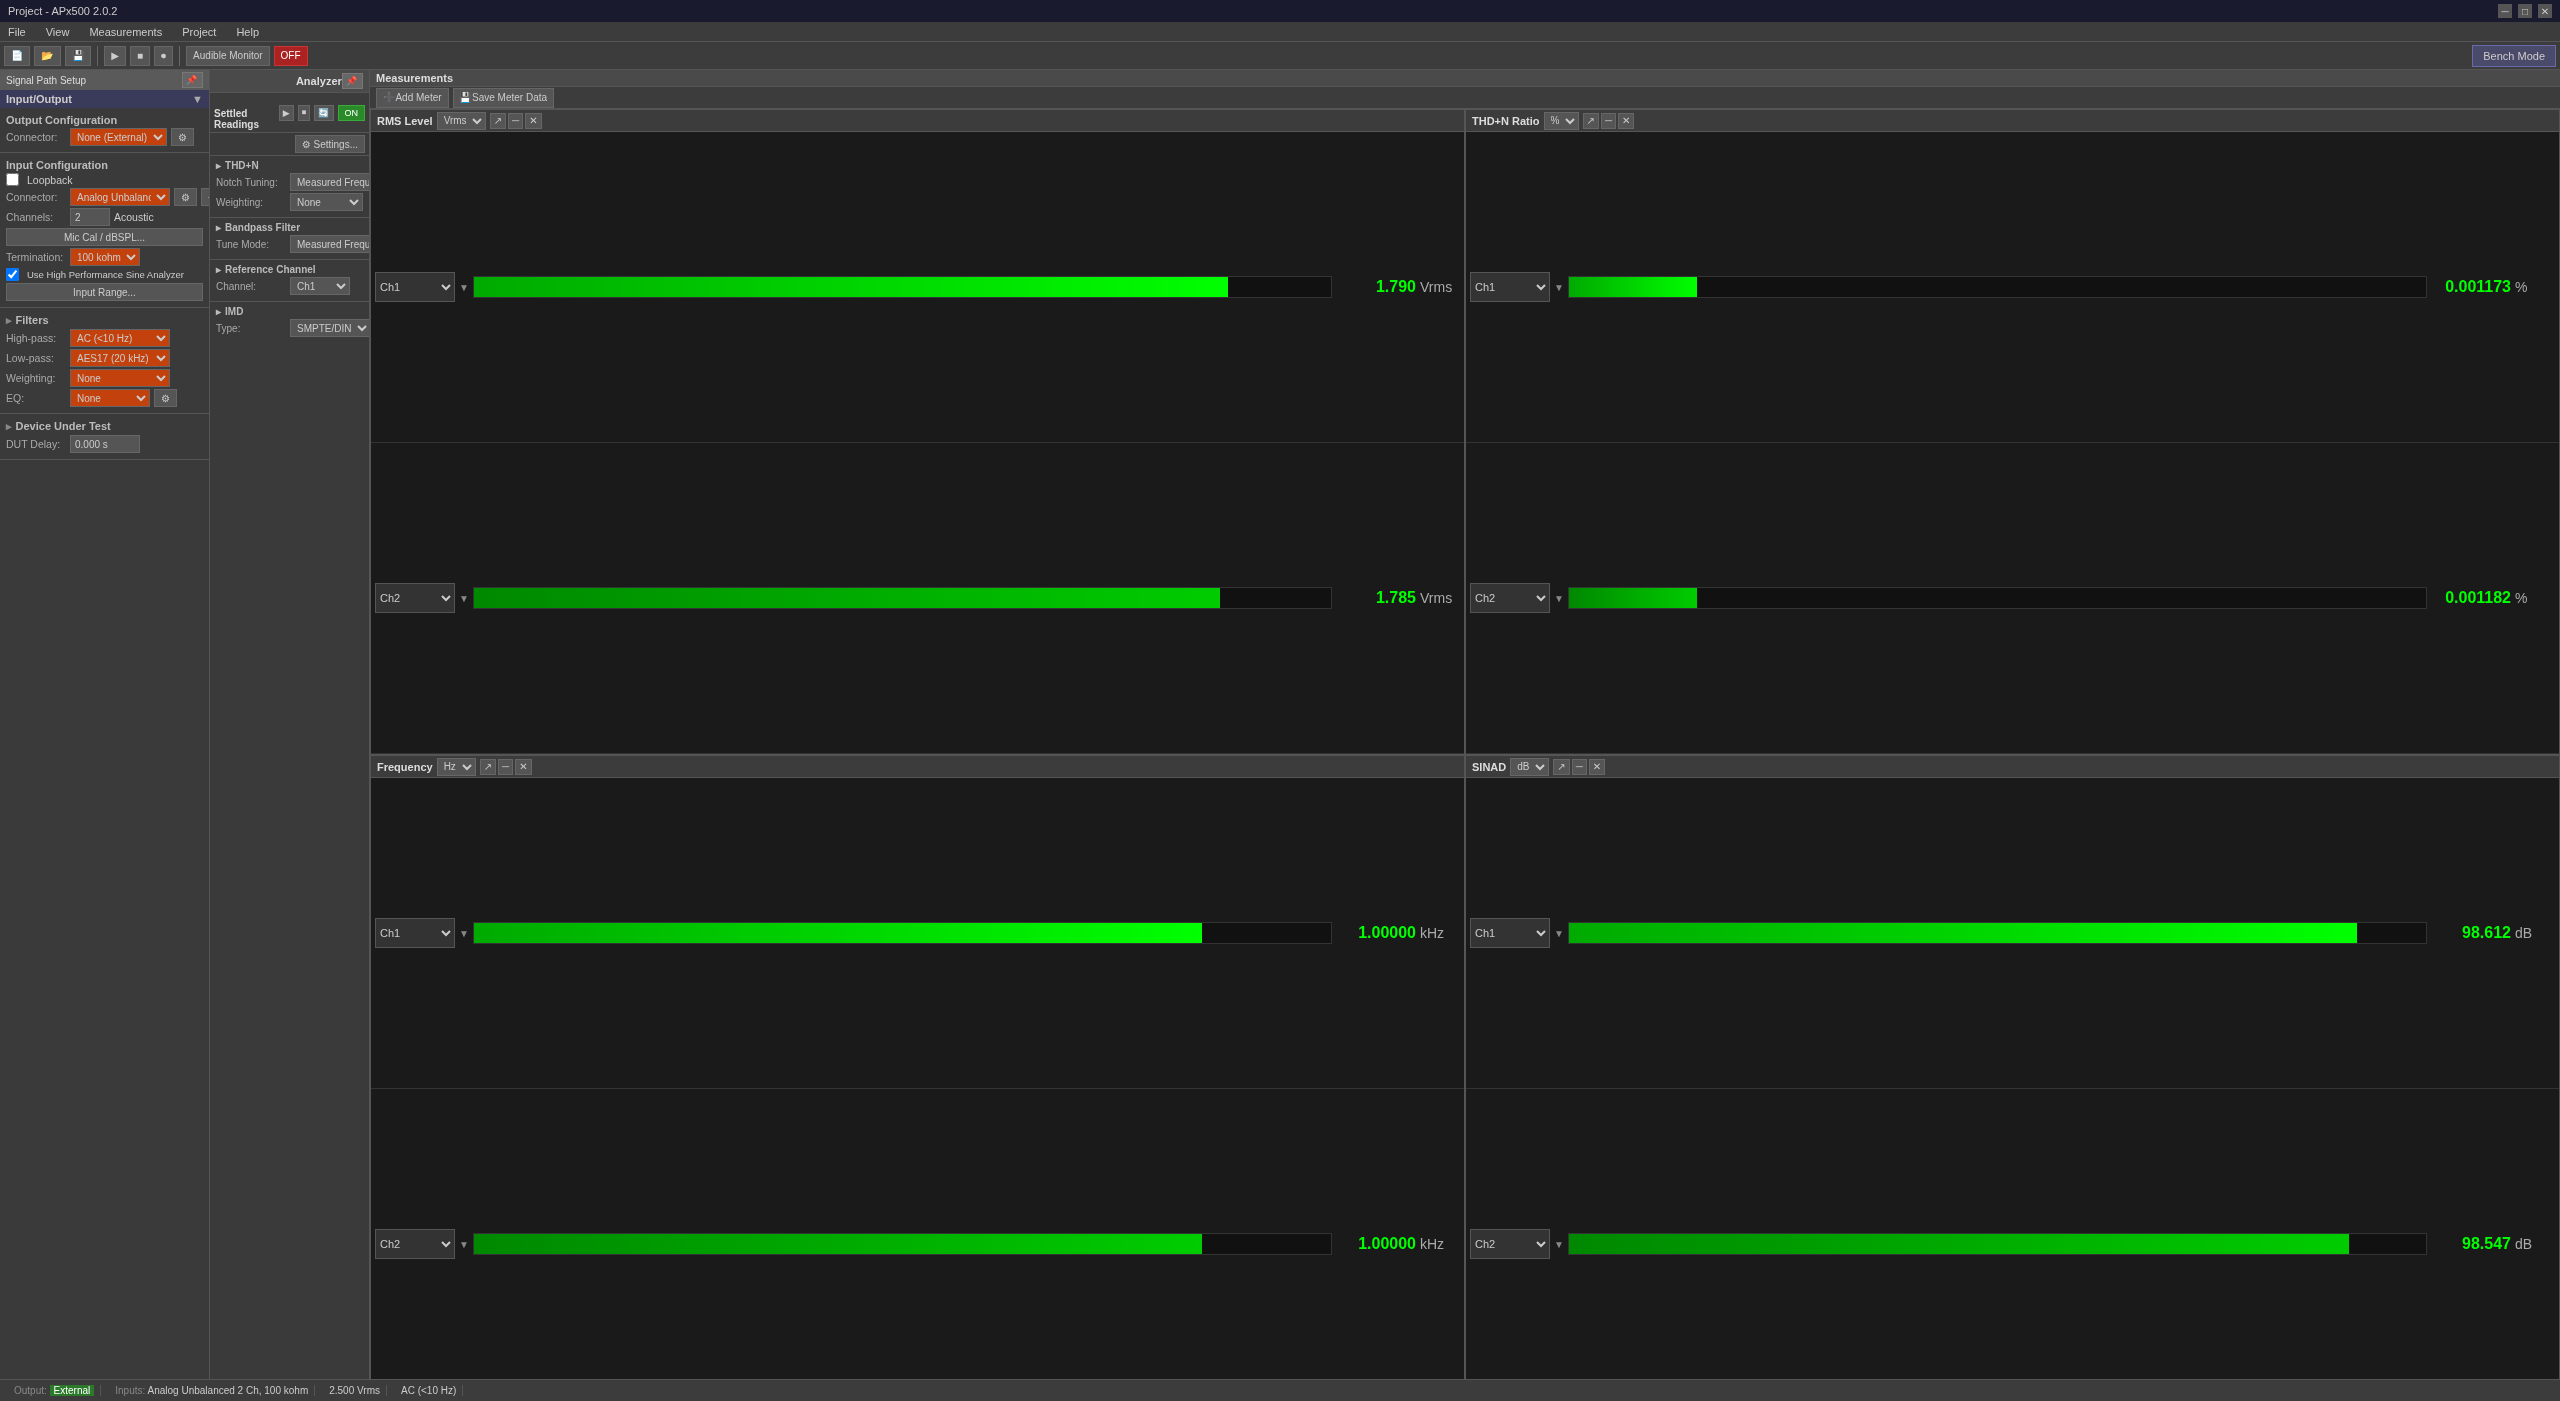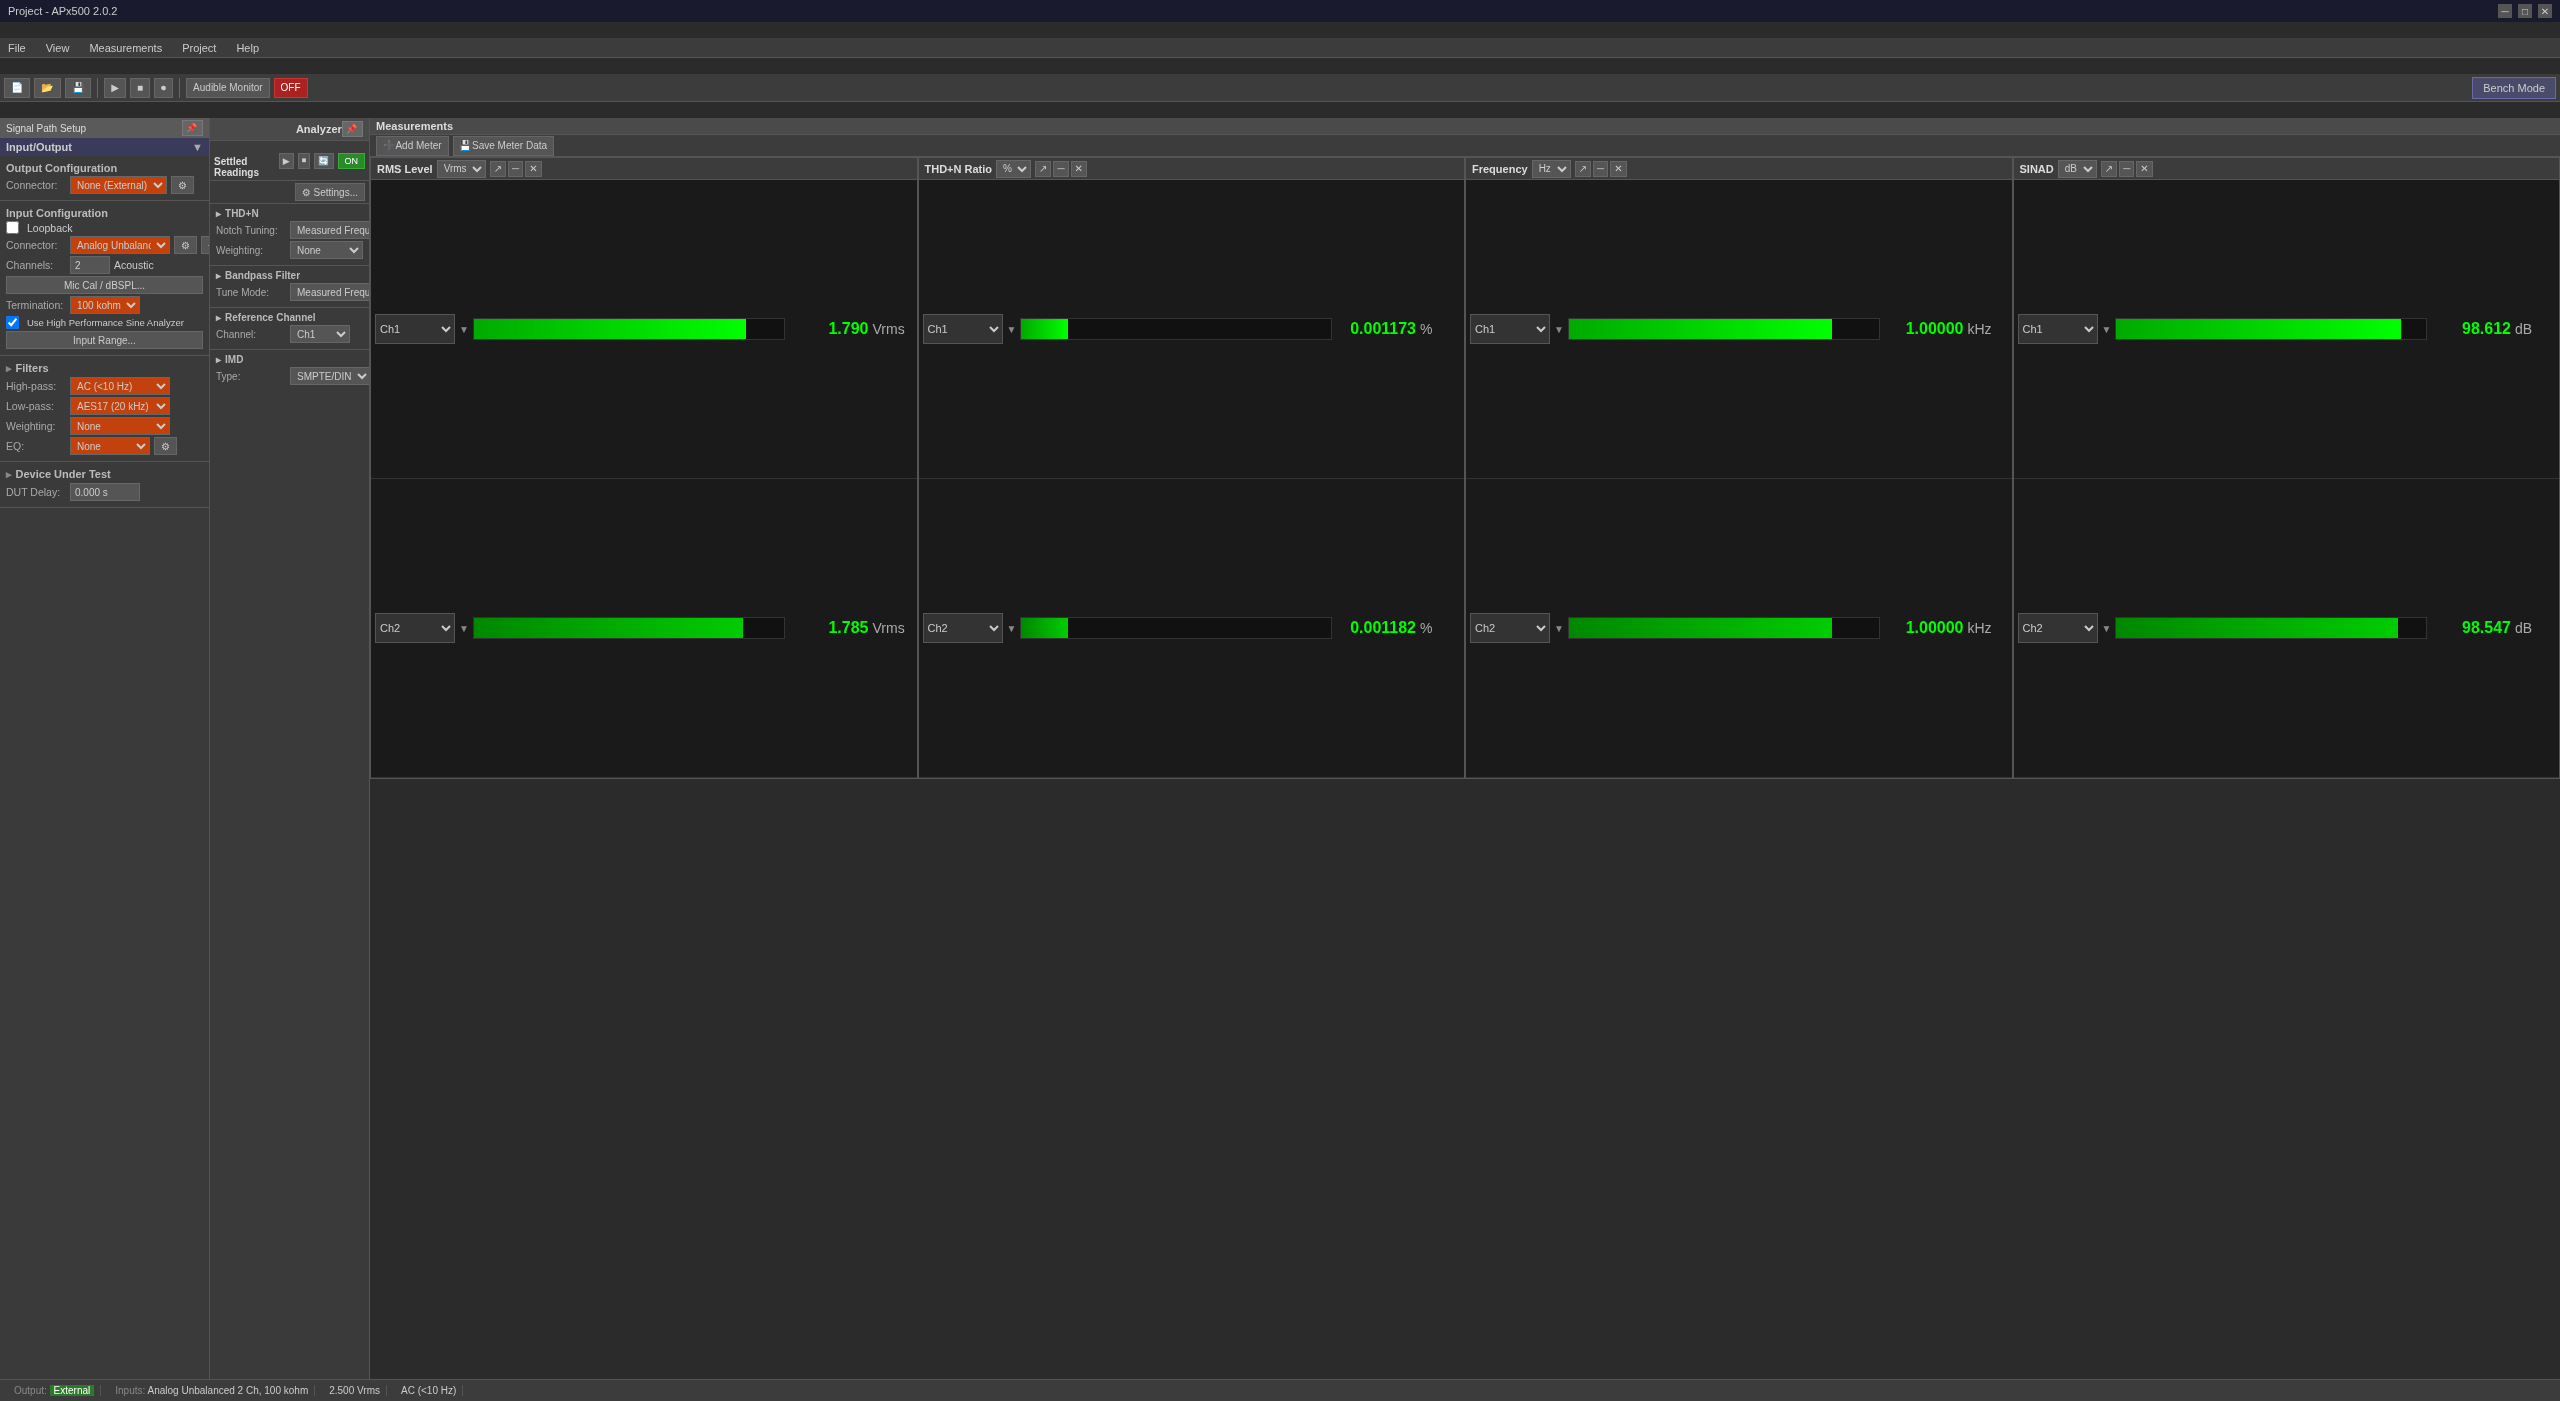--- a/index.html
+++ b/index.html
@@ -45,21 +45,21 @@
     .tab.active { background: #5a5a5a; border-color: #777; color: #fff; }
 
     
     .charts-area { display: flex; flex: 1; overflow: hidden; }
 
     
     .scope-svg-container { width: 100%; height: calc(100% - 24px); position: relative; }
     svg.scope-svg { width: 100%; height: 100%; }
     svg.fft-svg { width: 100%; height: 100%; }
     .meters-toolbar { background: #3c3c3c; display: flex; align-items: center; padding: 2px 6px; gap: 4px; height: 22px; border-bottom: 1px solid #555; }
-    .meters-grid { display: grid; grid-template-columns: 1fr 1fr 1fr 1fr; grid-template-rows: 1fr 1fr; height: calc(100% - 22px); gap: 0; border-radius: 17px; }
+    .meters-grid { display: grid; grid-template-columns: 1fr 1fr; grid-template-rows: 1fr 1fr; height: calc(100% - 22px); gap: 0; border-radius: 17px; }
     .meter-panel { border: 1px solid #555; display: flex; flex-direction: column; background: #1a1a1a; }
     .meter-header { background: #3c3c3c; display: flex; align-items: center; padding: 1px 6px; height: 22px; gap: 4px; border-bottom: 1px solid #555; }
     .meter-title { font-size: 11px; color: #ddd; font-weight: bold; }
     .meter-unit-select { background: #555; border: 1px solid #666; color: #ccc; font-size: 10px; height: 18px; padding: 0 2px; }
     .meter-row { display: flex; align-items: center; height: calc(50% - 11px); padding: 2px 4px; gap: 4px; border-bottom: 1px solid #333; }
     .meter-ch-select { background: #333; border: 1px solid #555; color: #ccc; font-size: 11px; height: 30px; width: 80px; }
     .meter-bar-container { flex: 1; background: #111; height: 22px; position: relative; border: 1px solid #333; overflow: hidden; }
     .meter-bar { height: 100%; background: linear-gradient(to right, #00aa00, #00ff00); }
     .meter-bar-ch2 { height: 100%; background: linear-gradient(to right, #008800, #00cc00); }
     .meter-value { color: #00ff00; font-size: 16px; font-weight: bold; min-width: 80px; text-align: right; }
@@ -84,21 +84,21 @@
 
     .meter-controls { display: flex; align-items: center; gap: 2px; }
 
     
     .audible-btn { background: #555; border: 1px solid #666; color: #ccc; font-size: 10px; height: 20px; padding: 0 6px; cursor: pointer; }
     .off-btn { background: #aa2222; border: 1px solid #cc3333; color: #fff; font-size: 10px; height: 20px; padding: 0 6px; cursor: pointer; }
 
     .scope-chart-wrap { flex: 0 0 550px; display: flex; flex-direction: column; border-right: 1px solid #555; }
     .fft-chart-wrap { flex: 1; display: flex; flex-direction: column; }
 
-    .full-layout { display: flex; flex-direction: column; height: 1401px; gap: 16px; }
+    .full-layout { display: flex; flex-direction: column; height: 1401px; }
     .content-area { display: flex; flex: 1; overflow: hidden; }
     .right-area { flex: 1; display: flex; flex-direction: column; overflow: hidden; }
   </style>
 </head>
 <body>
 
 <div class="full-layout">
 
   <div class="title-bar">
     <span>Project - APx500 2.0.2</span>

